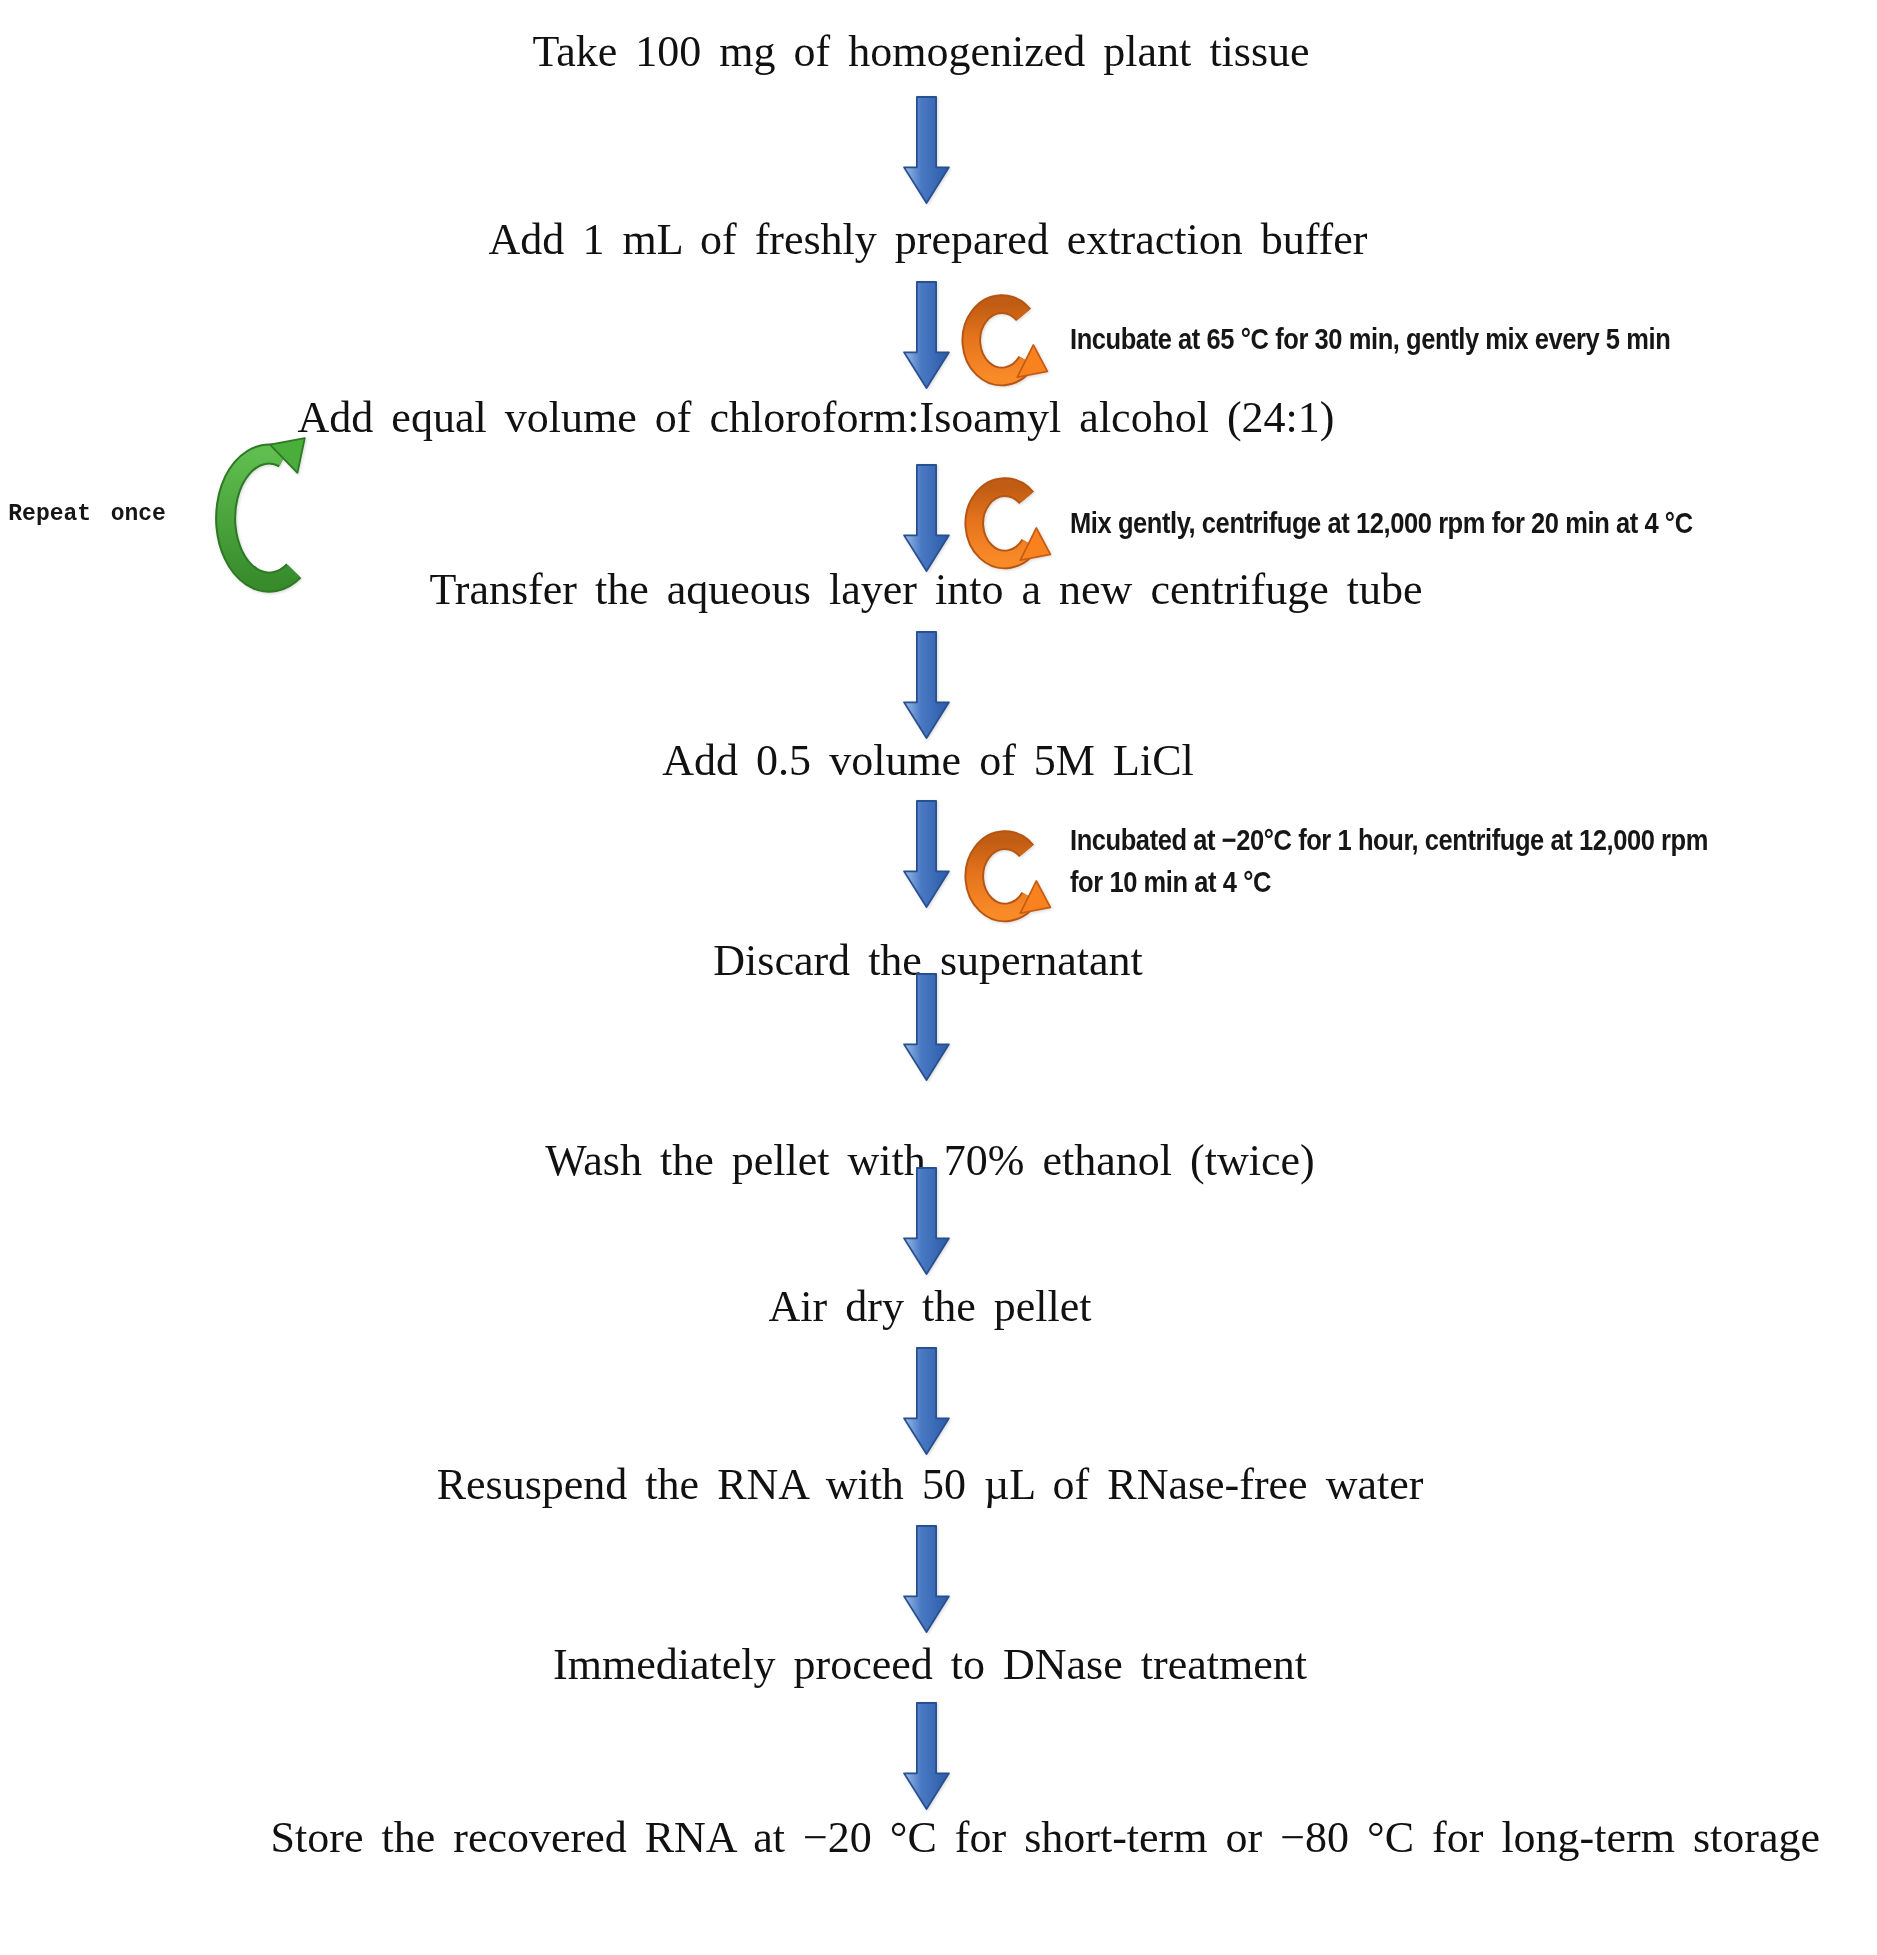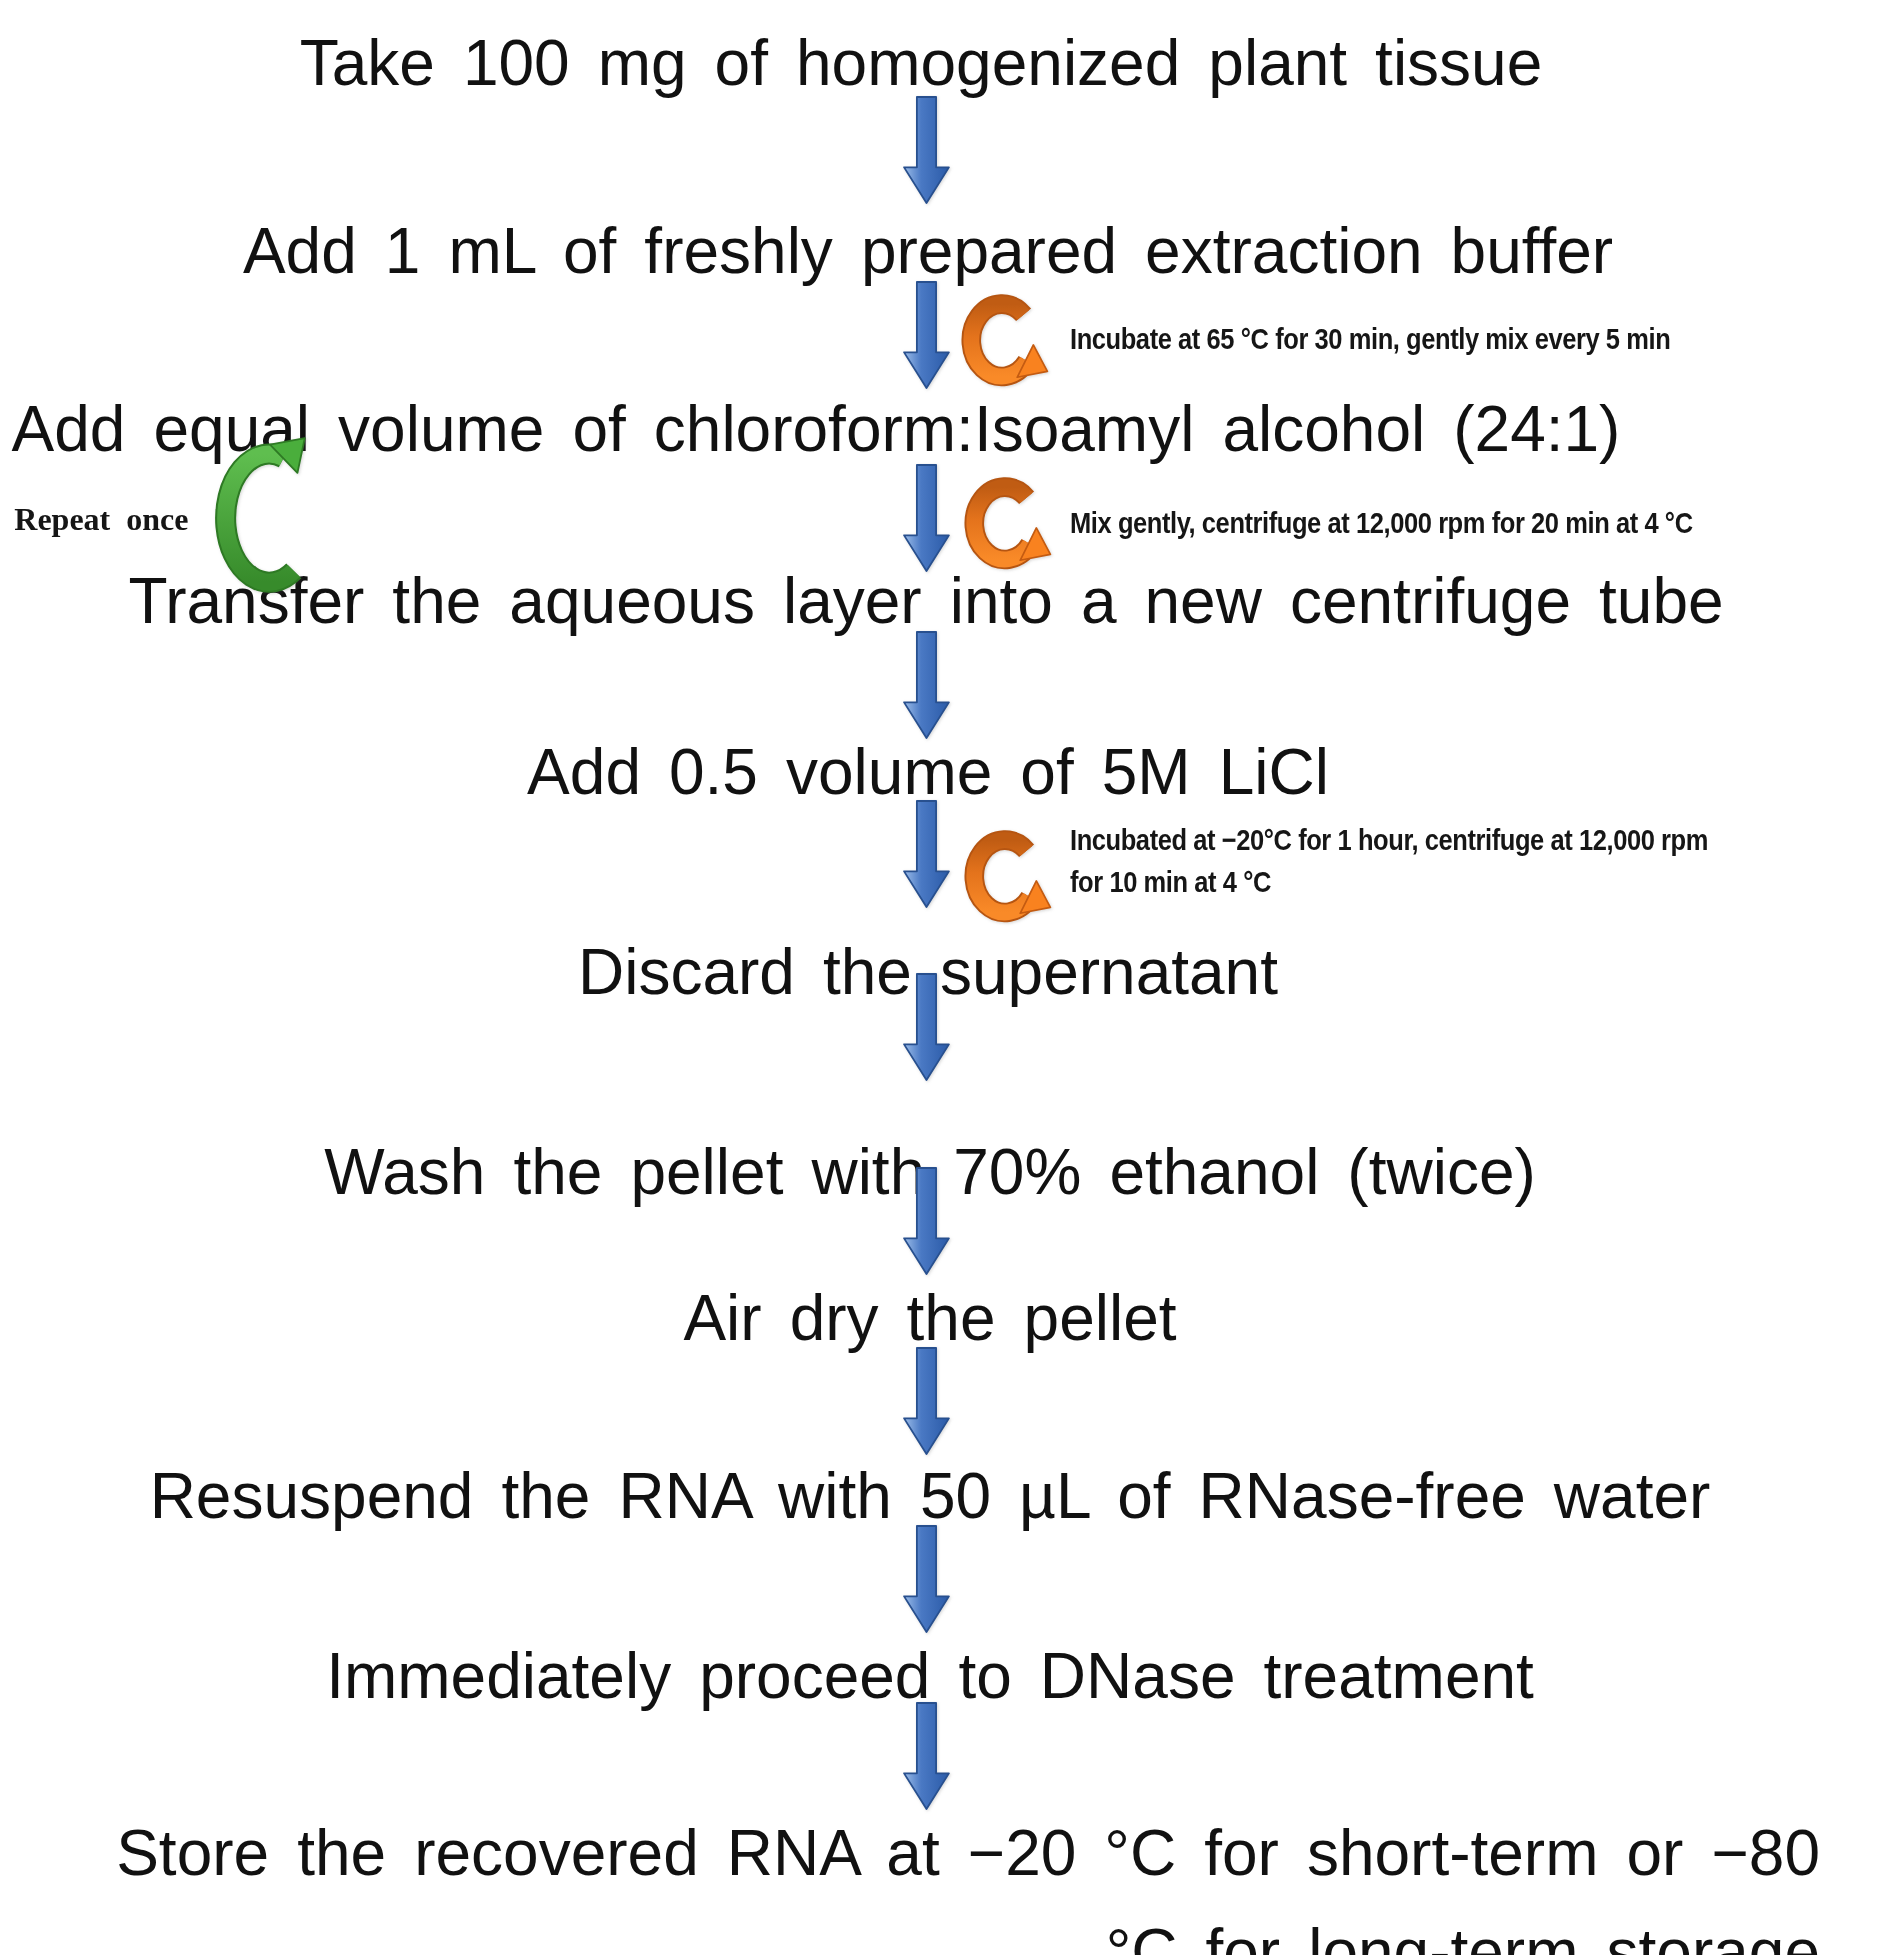--- a/index.html
+++ b/index.html
@@ -12,22 +12,22 @@
     width: 1878px;
     height: 1955px;
     background: #ffffff;
     font-family: "Liberation Serif", serif;
     overflow: hidden;
   }
   .step {
     position: absolute;
     transform: translateX(-50%);
     white-space: nowrap;
-    font-family: Liberation Sans, sans-serif;
-    font-size: 64px;
+    font-family: Liberation Serif, serif;
+    font-size: 44px;
     line-height: 1.15;
     color: #111111;
     word-spacing: 0.16em;
     text-align: center;
   }
   .step.wrap {
     transform: none;
     white-space: normal;
     line-height: 1.55;
   }
@@ -38,27 +38,26 @@
     font-size: 30px;
     line-height: 42px;
     color: #161616;
     letter-spacing: -0.5px;
     white-space: pre-line;
     transform: scaleX(0.85);
     transform-origin: left top;
   }
   .repeat-label {
     position: absolute;
-    font-family: Liberation Serif, serif;
+    font-family: Liberation Mono, monospace;
     font-weight: 700;
-    font-size: 32px;
+    font-size: 23px;
     color: #161616;
     word-spacing: 0.25em;
     white-space: nowrap;
-    margin-left: 6px;
   }
   .arrow {
     position: absolute;
     filter: drop-shadow(1.4px 1.8px 1.4px rgba(90,90,90,0.25));
   }
   .defs-holder { position: absolute; width: 0; height: 0; }
 </style>
 </head>
 <body>
 

